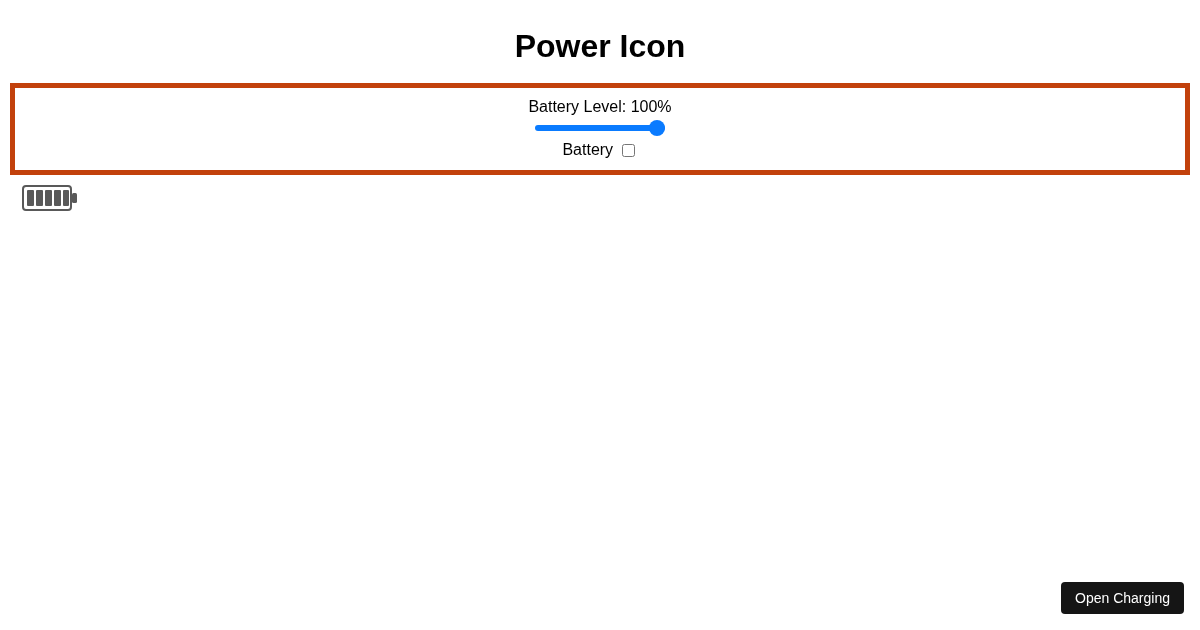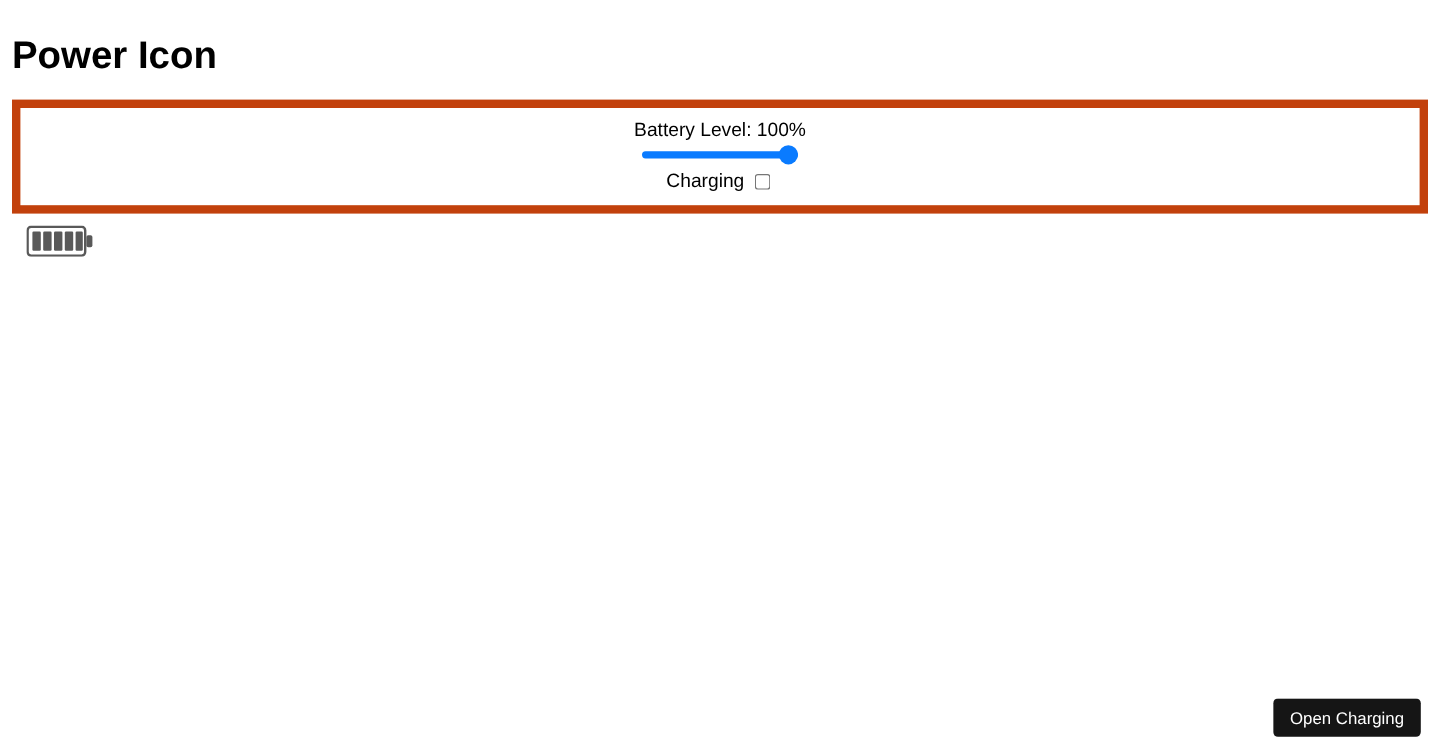--- a/index.html
+++ b/index.html
@@ -6,26 +6,27 @@
       box-sizing: border-box;
     }
     body {
       margin: 0;
       padding: 10px;
       font-family: Arial, Helvetica, sans-serif;
       background: #fff;
       color: #000;
     }
     h1 {
+      text-align: center;
       font-size: 32px;
       font-weight: bold;
       margin: 18px 0 18px 0;
     }
     .controls {
-      border: 7px solid #c2410c;
+      border: 5px solid #c2410c;
       padding: 10px 10px 10px 10px;
       text-align: center;
       margin: 14px 0 10px 0;
     }
     .controls .battery-label {
       font-size: 16px;
       margin-bottom: 4px;
     }
     .controls input[type="range"] {
       -webkit-appearance: none;
@@ -98,21 +99,21 @@
 <h1>Power Icon</h1>
 
 <div class="controls">
   <div class="battery-label">
     <span>Battery Level: </span><span>100%</span>
   </div>
   <div>
     <input type="range" value="100" min="0" max="100" style="">
   </div>
   <div class="charging-row">
-    <span>Charging</span>
+    <span>Battery</span>
     <input type="checkbox" style="">
   </div>
 </div>
 
 <div class="battery-icon-wrap">
   <span class="battery-icon">
     <svg width="56" height="26" viewBox="0 0 56 26">
 
       <rect x="1" y="1" width="48" height="24" rx="3" ry="3" fill="none" stroke="#595959" stroke-width="2"></rect>
 

